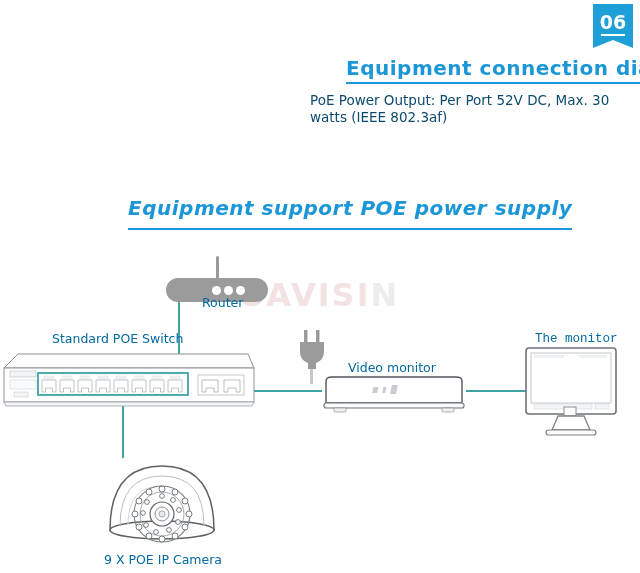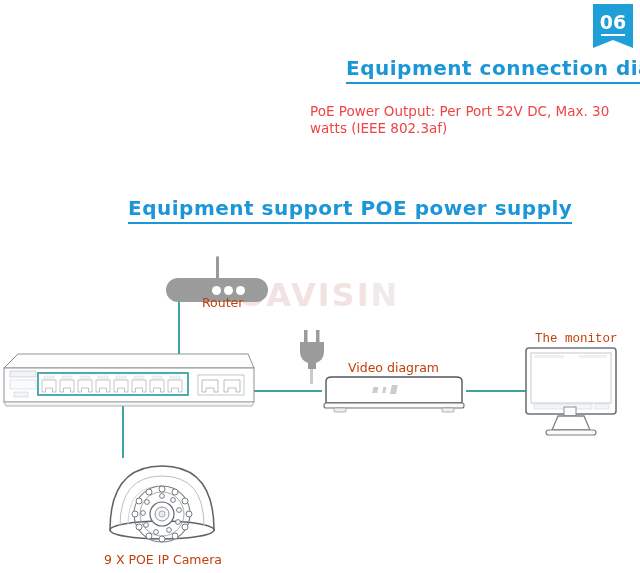--- a/index.html
+++ b/index.html
@@ -38,41 +38,41 @@
     font-family:"DejaVu Sans", sans-serif;
     white-space:nowrap;
     letter-spacing:0.5px;
   }
   #h1 {
     left:346px; top:56px; font-size:20px;
     border-bottom:2px solid #1b96d6; padding-bottom:2px;
   }
   #h2 {
     left:128px; top:196px; font-size:20px;
-    border-bottom:2px solid #1b96d6; padding-bottom:2px;
+    border-bottom:2px solid #1b96d6; padding-bottom:8px;font-style:italic;
   }
   #subtext {
-    position:absolute; left:310px; top:103px; width:330px;
-    font-size:13.5px; line-height:17px; color:#ef4444;
+    position:absolute; left:310px; top:92px; width:330px;
+    font-size:13.5px; line-height:17px; color:#0c4a6e;
     font-family:"DejaVu Sans", sans-serif;
   }
 
   
   #watermark {
     position:absolute; left:238px; top:276px;
     font-size:32px; font-weight:bold; letter-spacing:2px;
     color:#f0dede; opacity:0.85;
     font-family:"DejaVu Sans", sans-serif;
     pointer-events:none; user-select:none;
   }
   #watermark .mk2 { color:#ece7ea; }
 
   
   .cap {
-    position:absolute; font-size:12.5px; color:#c2410c;
+    position:absolute; font-size:12.5px; color:#0369a1;
     font-family:"DejaVu Sans", sans-serif; white-space:nowrap;
   }
   #cap-router   { left:202px; top:295px; }
   #cap-switch   { left:52px;  top:331px; }
   #cap-recorder { left:348px; top:360px; }
   #cap-monitor  { left:535px; top:332px;font-family:Liberation Mono, monospace; }
   #cap-camera   { left:104px; top:552px; }
 
   
   .line { position:absolute; background:#3fa3a6; }
@@ -185,20 +185,21 @@
 
       <rect x="36" y="21" width="150" height="22" fill="none" stroke="#3fa3a6" stroke-width="1.8"></rect>
 
       <rect x="196" y="23" width="46" height="20" fill="none" stroke="#b5babe" stroke-width="0.8"></rect>
       <g fill="#ffffff" stroke="#a7adb2" stroke-width="0.8">
         <path d="M200 28 h16 v12 h-4 v-4 h-8 v4 h-4 z"></path>
         <path d="M222 28 h16 v12 h-4 v-4 h-8 v4 h-4 z"></path>
       </g>
     </svg>
   </div>
+  <div id="cap-switch" class="cap">Standard POE Switch</div>
 
   <div id="plug">
     <svg width="40" height="56" viewBox="0 0 40 56">
       <rect x="12" y="0" width="3.5" height="12" fill="#9b9b9b"></rect>
       <rect x="24" y="0" width="3.5" height="12" fill="#9b9b9b"></rect>
       <path d="M8 12 h24 v10 a12 12 0 0 1 -8 11 v6 h-8 v-6 a12 12 0 0 1 -8 -11 z" fill="#9b9b9b"></path>
       <rect x="18" y="39" width="3" height="15" fill="#c9c9c9"></rect>
     </svg>
   </div>
 
@@ -208,21 +209,21 @@
       <rect x="4" y="28" width="140" height="5" rx="2" fill="#fbfbfb" stroke="#6d7277" stroke-width="1.1"></rect>
       <rect x="14" y="33" width="12" height="4" rx="1" fill="#f0f0f0" stroke="#8e9398" stroke-width="0.7"></rect>
       <rect x="122" y="33" width="12" height="4" rx="1" fill="#f0f0f0" stroke="#8e9398" stroke-width="0.7"></rect>
       <g fill="#c9ccd0">
         <rect x="56" y="12" width="5" height="6" transform="skewX(-12)"></rect>
         <rect x="66" y="12" width="3" height="6" transform="skewX(-12)"></rect>
         <rect x="74" y="10" width="6" height="9" transform="skewX(-12)"></rect>
       </g>
     </svg>
   </div>
-  <div id="cap-recorder" class="cap">Video diagram</div>
+  <div id="cap-recorder" class="cap">Video monitor</div>
 
   <div id="monitor">
     <svg width="94" height="92" viewBox="0 0 94 92">
       <rect x="2" y="2" width="90" height="66" rx="3" fill="#ffffff" stroke="#6e7378" stroke-width="1.6"></rect>
       <rect x="7" y="7" width="80" height="50" fill="#ffffff" stroke="#c4c8cc" stroke-width="1"></rect>
       <rect x="10" y="9" width="30" height="3" fill="#eef1f3"></rect>
       <rect x="55" y="9" width="28" height="3" fill="#eef1f3"></rect>
       <rect x="10" y="58" width="58" height="5" fill="#f3f5f7" stroke="#d2d6da" stroke-width="0.6"></rect>
       <rect x="71" y="58" width="14" height="5" fill="#f3f5f7" stroke="#d2d6da" stroke-width="0.6"></rect>
       <rect x="40" y="61" width="12" height="9" fill="#fdfdfd" stroke="#8a8f94" stroke-width="1"></rect>

